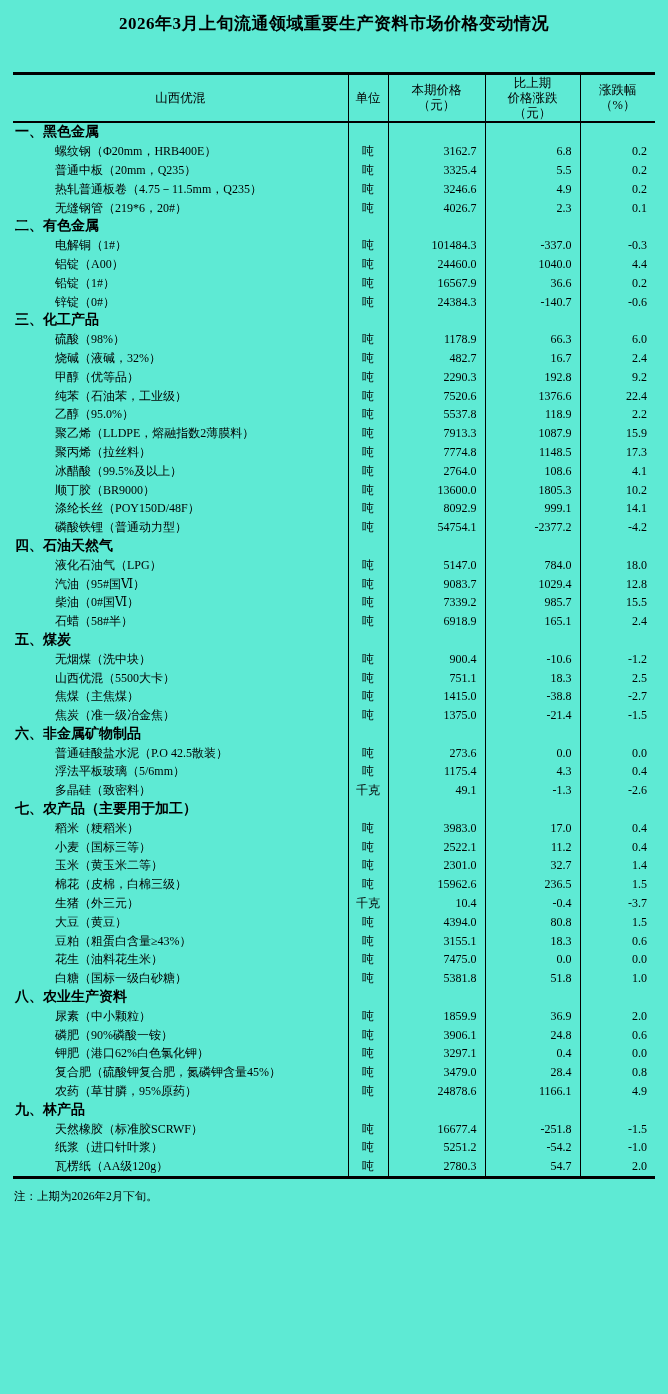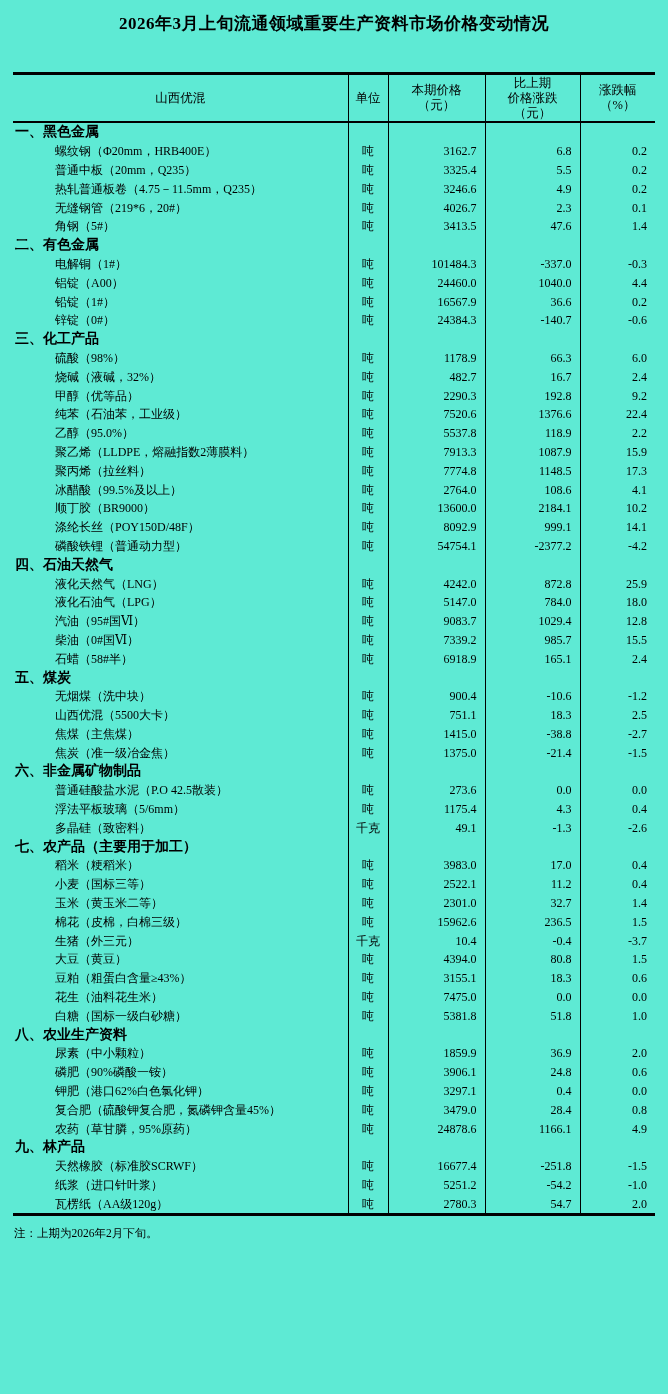--- a/index.html
+++ b/index.html
@@ -117,27 +117,20 @@
           <td class="num">4.9</td>
           <td class="num">0.2</td>
         </tr>
         <tr class="item-row">
           <td class="name">无缝钢管（219*6，20#）</td>
           <td class="unit">吨</td>
           <td class="num">4026.7</td>
           <td class="num">2.3</td>
           <td class="num">0.1</td>
         </tr>
-        <tr class="item-row">
-          <td class="name">角钢（5#）</td>
-          <td class="unit">吨</td>
-          <td class="num">3413.5</td>
-          <td class="num">47.6</td>
-          <td class="num">1.4</td>
-        </tr>
         <tr class="section-row">
           <td class="name">二、有色金属</td>
           <td class="unit"></td>
           <td class="num"></td>
           <td class="num"></td>
           <td class="num"></td>
         </tr>
         <tr class="item-row">
           <td class="name">电解铜（1#）</td>
           <td class="unit">吨</td>
@@ -226,21 +219,21 @@
           <td class="name">冰醋酸（99.5%及以上）</td>
           <td class="unit">吨</td>
           <td class="num">2764.0</td>
           <td class="num">108.6</td>
           <td class="num">4.1</td>
         </tr>
         <tr class="item-row">
           <td class="name">顺丁胶（BR9000）</td>
           <td class="unit">吨</td>
           <td class="num">13600.0</td>
-          <td class="num">2184.1</td>
+          <td class="num">1805.3</td>
           <td class="num">10.2</td>
         </tr>
         <tr class="item-row">
           <td class="name">涤纶长丝（POY150D/48F）</td>
           <td class="unit">吨</td>
           <td class="num">8092.9</td>
           <td class="num">999.1</td>
           <td class="num">14.1</td>
         </tr>
         <tr class="item-row">
@@ -249,27 +242,20 @@
           <td class="num">54754.1</td>
           <td class="num">-2377.2</td>
           <td class="num">-4.2</td>
         </tr>
         <tr class="section-row">
           <td class="name">四、石油天然气</td>
           <td class="unit"></td>
           <td class="num"></td>
           <td class="num"></td>
           <td class="num"></td>
-        </tr>
-        <tr class="item-row">
-          <td class="name">液化天然气（LNG）</td>
-          <td class="unit">吨</td>
-          <td class="num">4242.0</td>
-          <td class="num">872.8</td>
-          <td class="num">25.9</td>
         </tr>
         <tr class="item-row">
           <td class="name">液化石油气（LPG）</td>
           <td class="unit">吨</td>
           <td class="num">5147.0</td>
           <td class="num">784.0</td>
           <td class="num">18.0</td>
         </tr>
         <tr class="item-row">
           <td class="name">汽油（95#国Ⅵ）</td>

